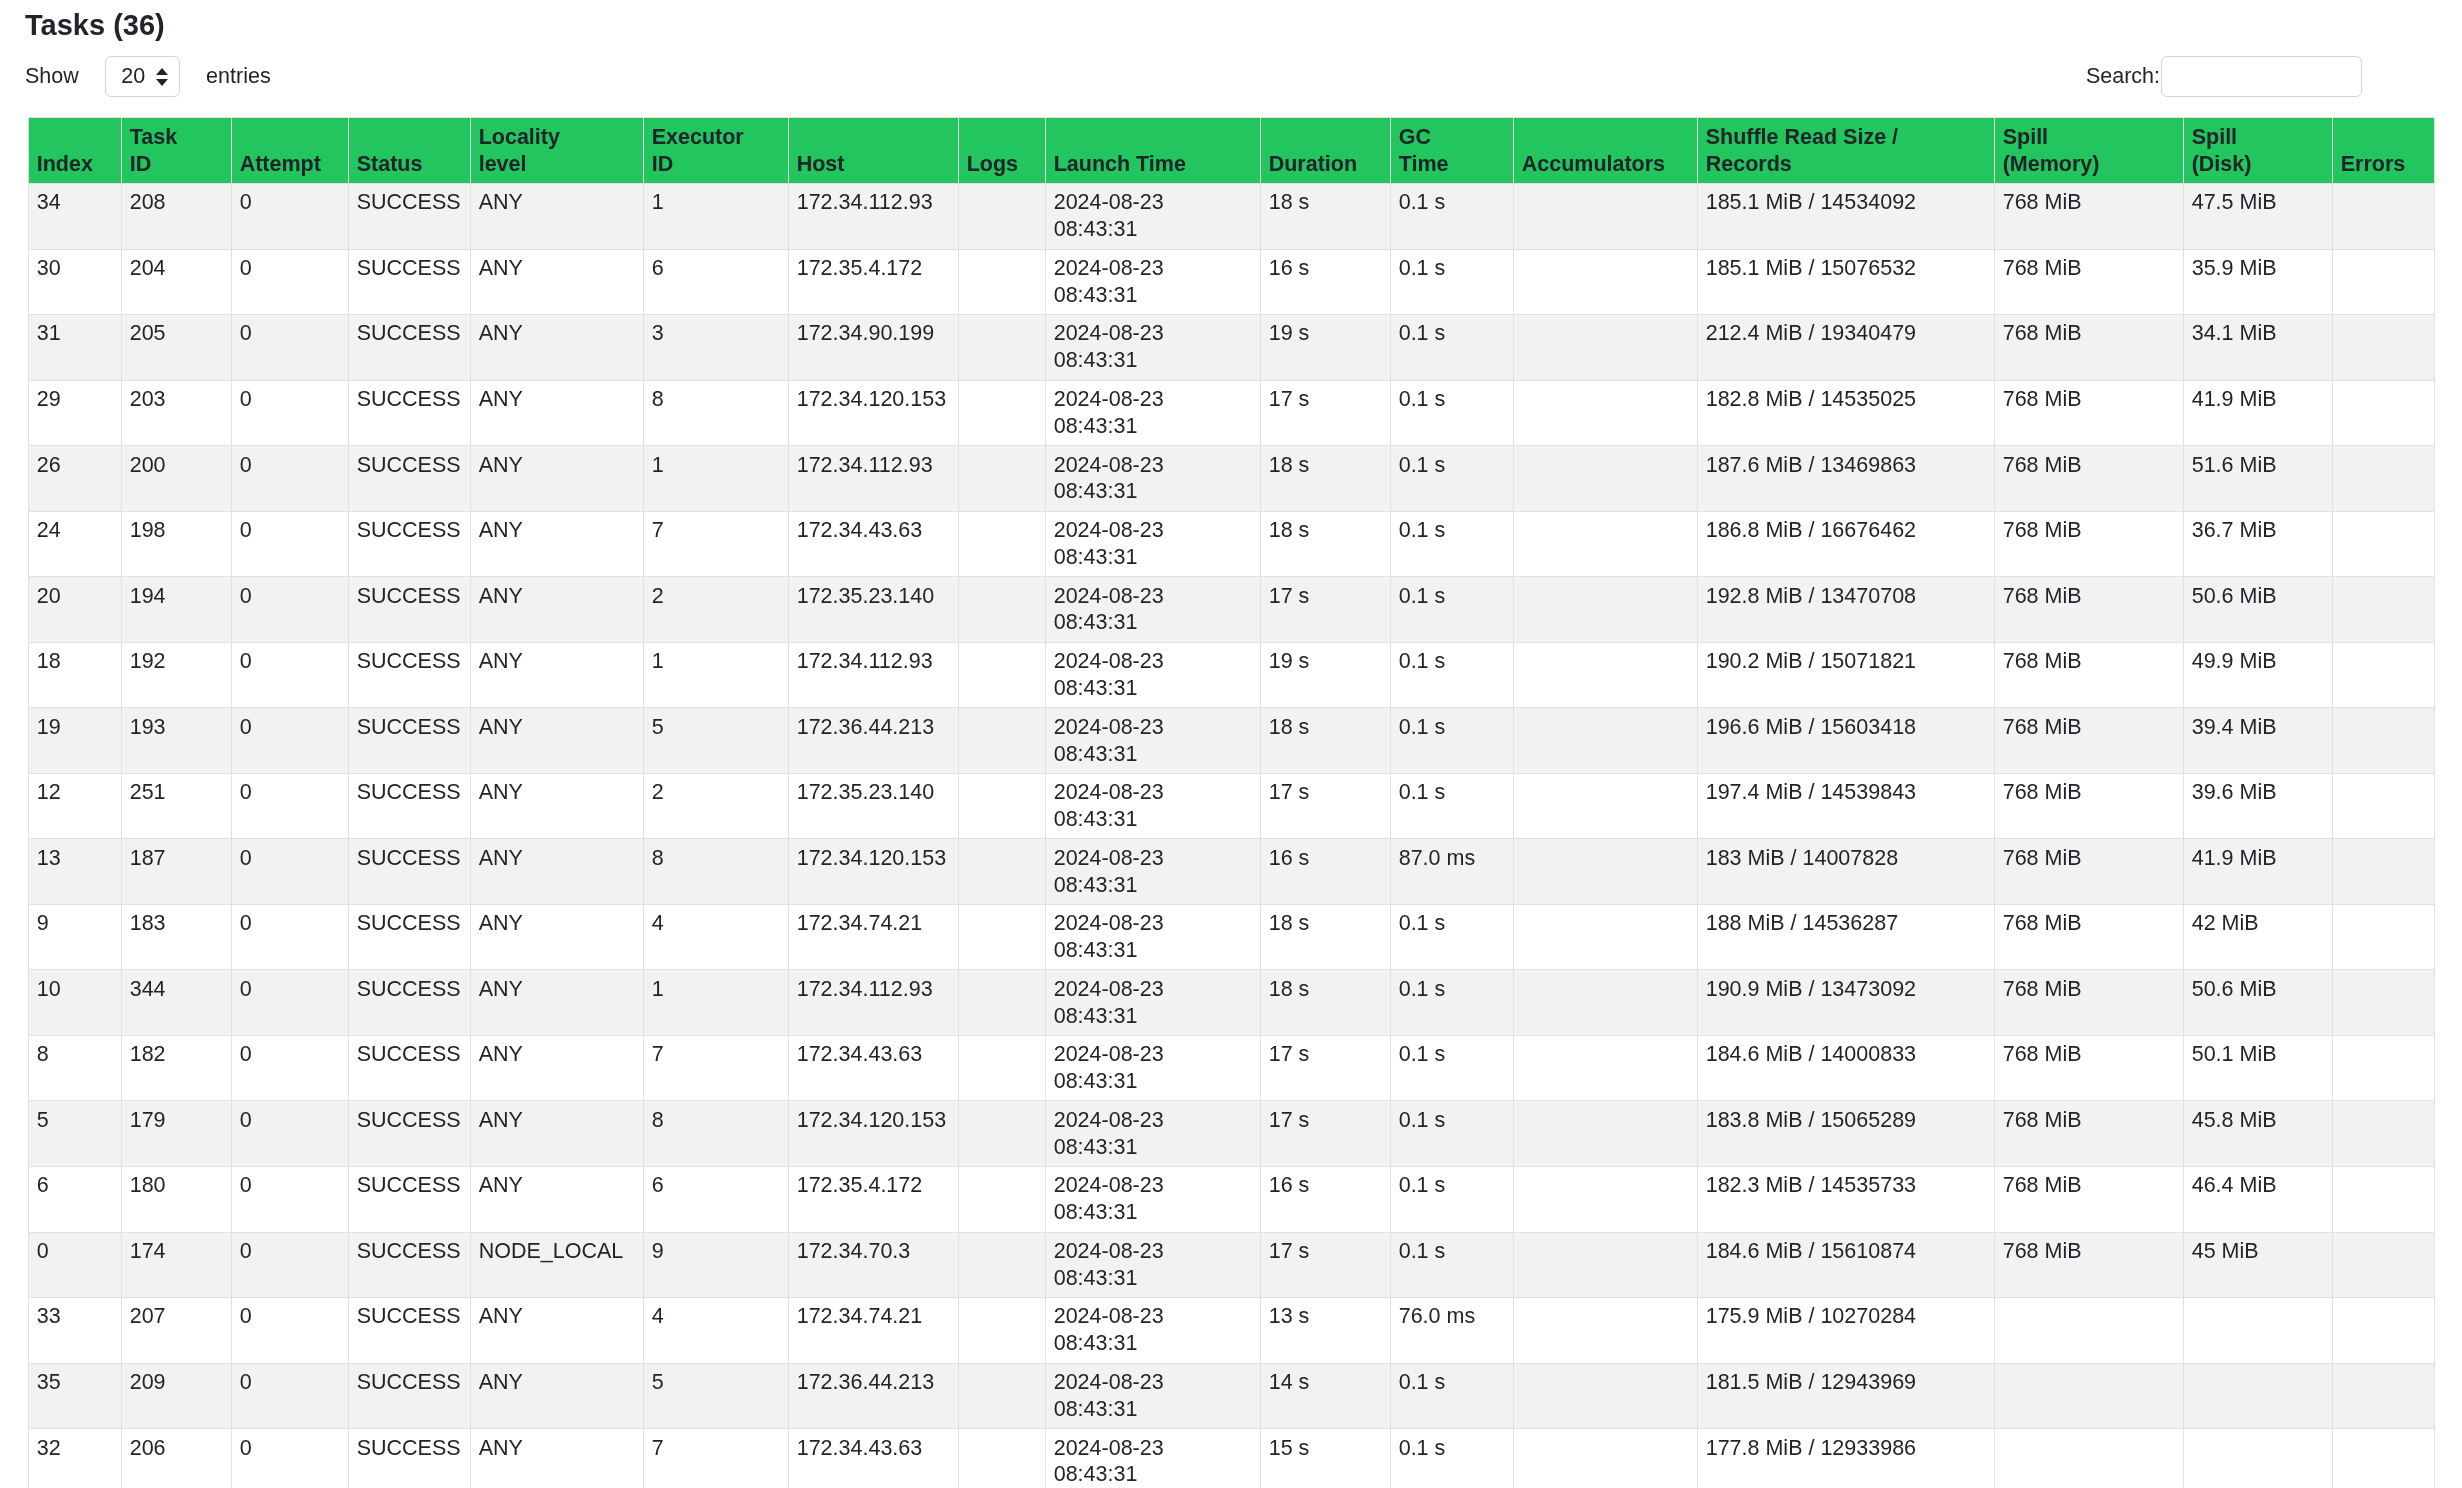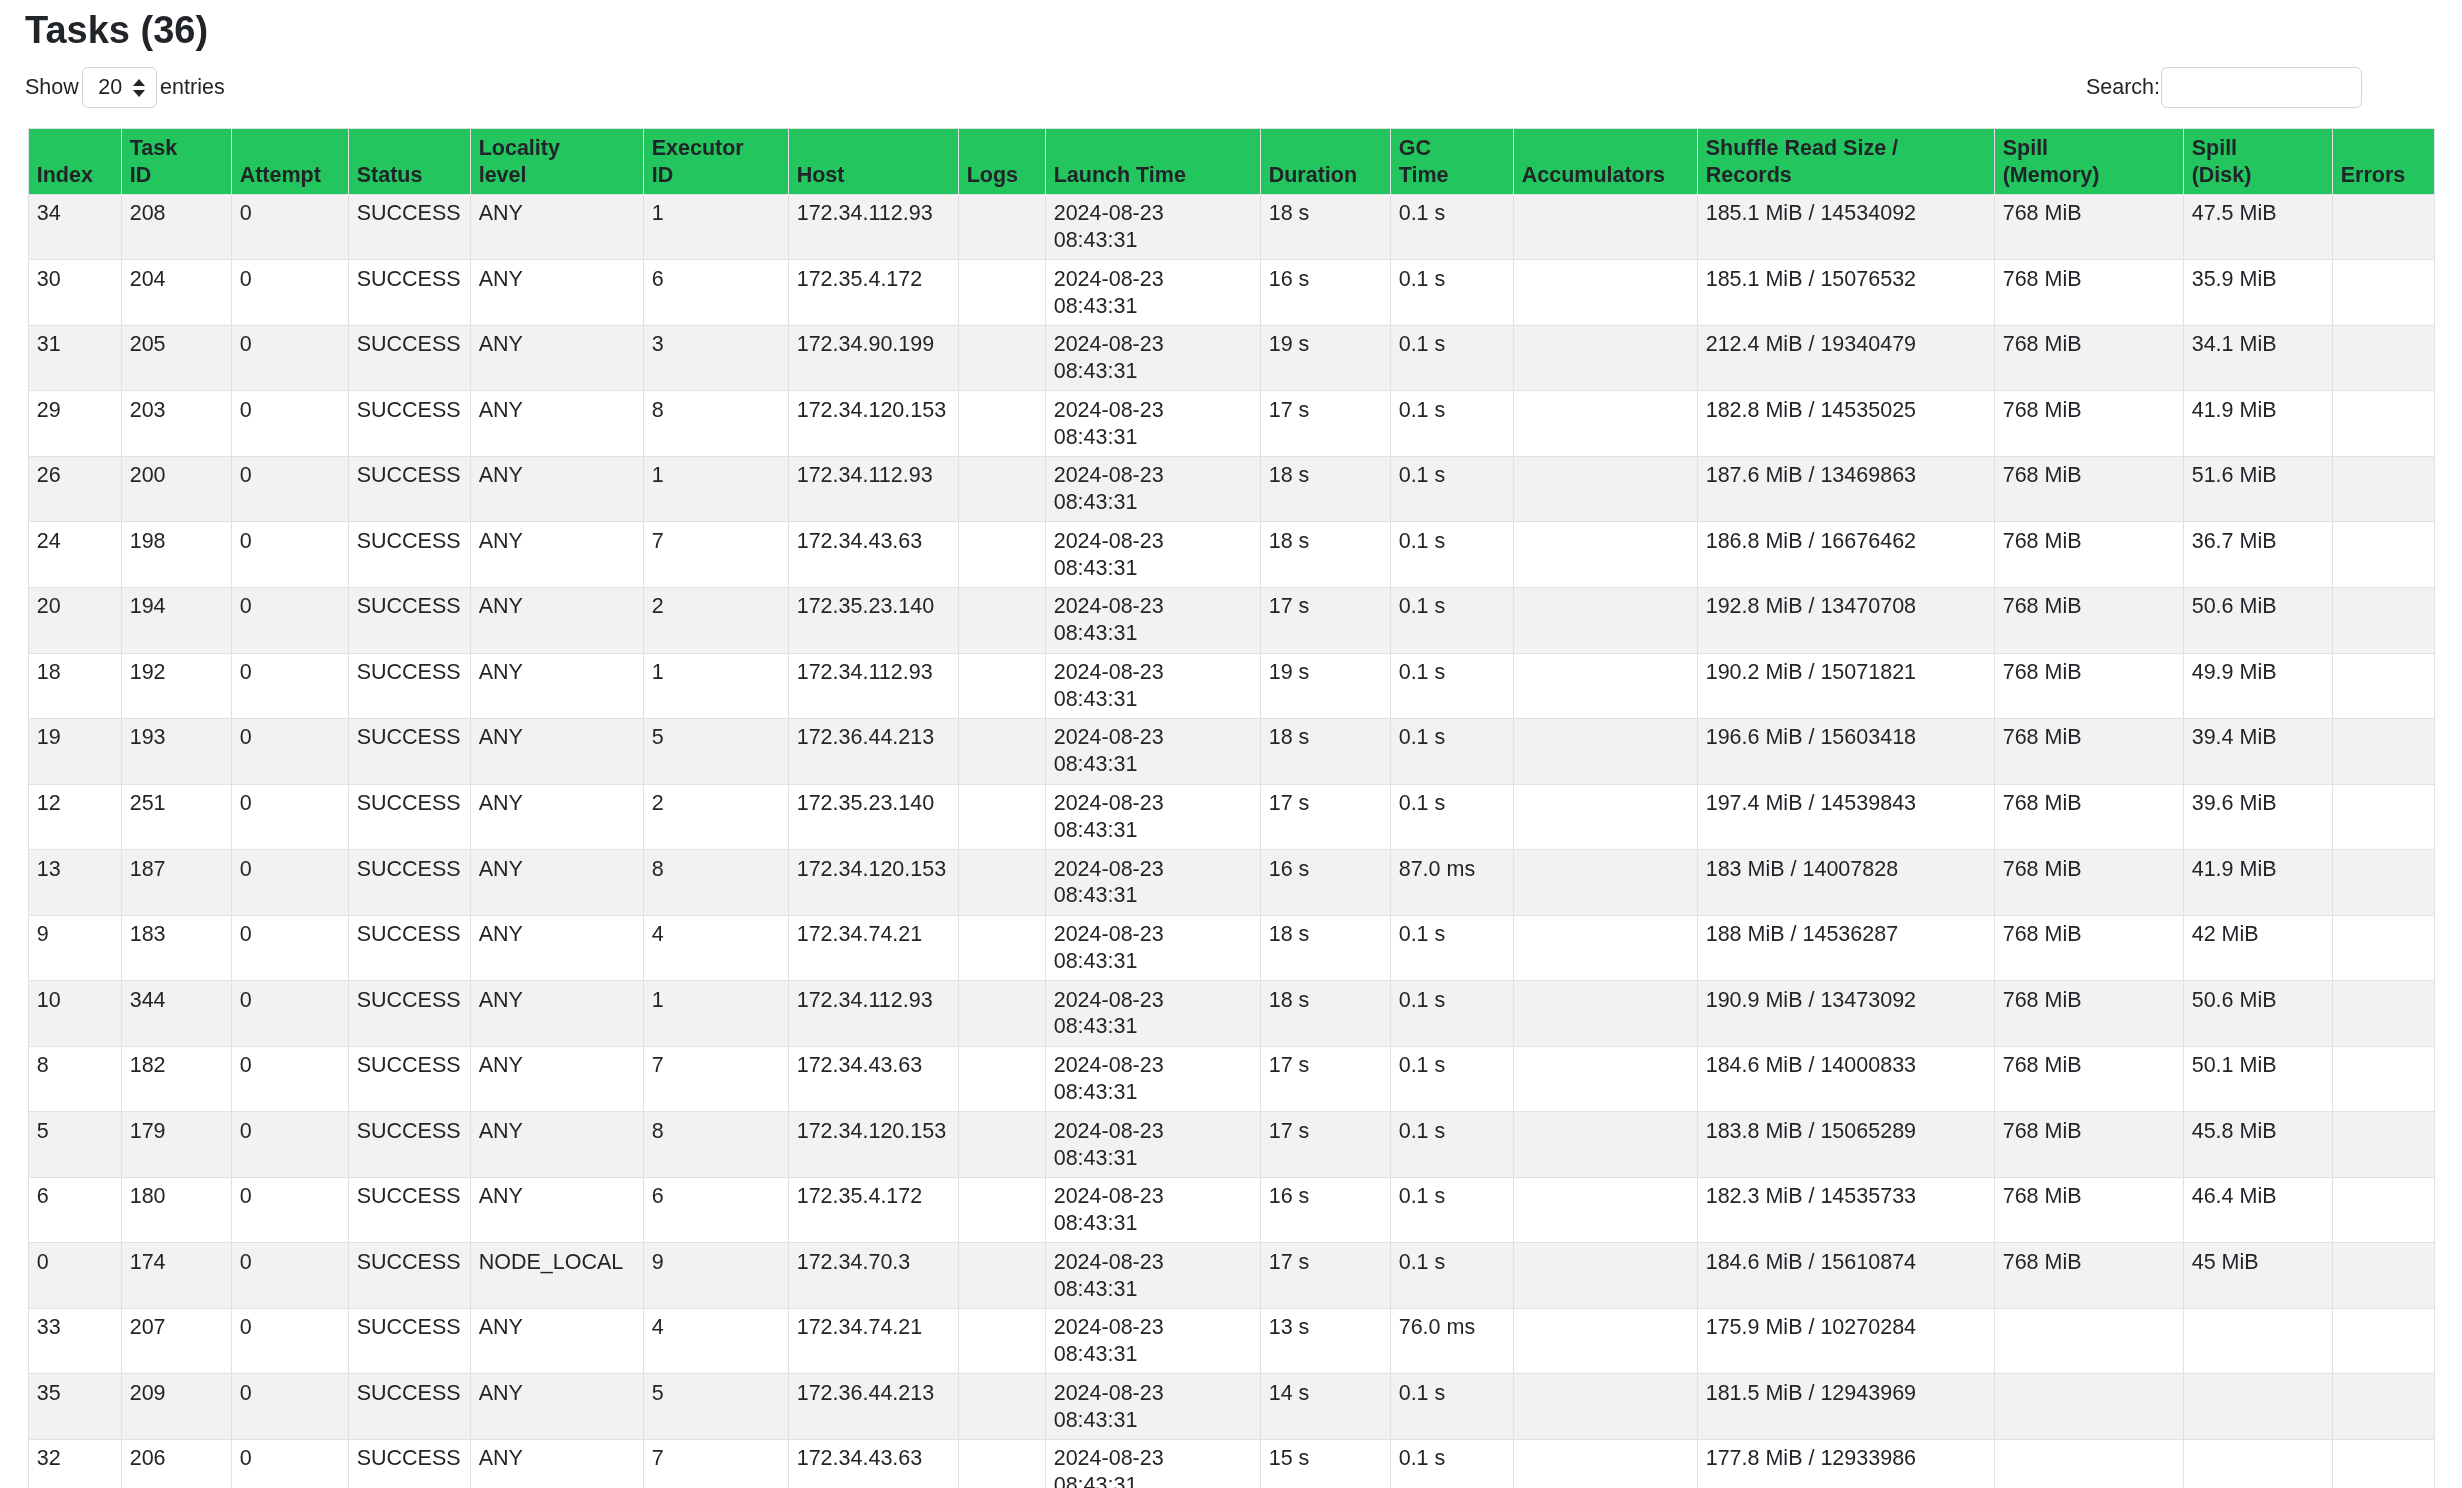--- a/index.html
+++ b/index.html
@@ -8,33 +8,33 @@
     width: 2462px; height: 1488px;
     background: #ffffff;
     font-family: "Liberation Sans", sans-serif;
     color: #212529;
     overflow: hidden;
   }
   .page { position: relative; padding-top: 7.7px; }
 
   .page-title {
     margin: 0 0 0 25px;
-    font-size: 38px;
+    font-size: 29px;
     font-weight: 700;
     line-height: 1.2;
   }
 
   .controls {
     position: relative;
     margin: 14px 25px 0 25px;
     height: 41px;
     font-size: 21.5px;
   }
   .length-control {
-    display: flex; align-items: center; gap: 3px;
+    display: flex; align-items: center; gap: 26px;
   }
   .select-box {
     position: relative;
     display: inline-flex; align-items: center;
     height: 41px; min-width: 71px;
     padding: 0 34px 0 15.4px;
     border: 1.5px solid #ced4da;
     border-radius: 6.1px;
     background: #fff;
     cursor: pointer;

